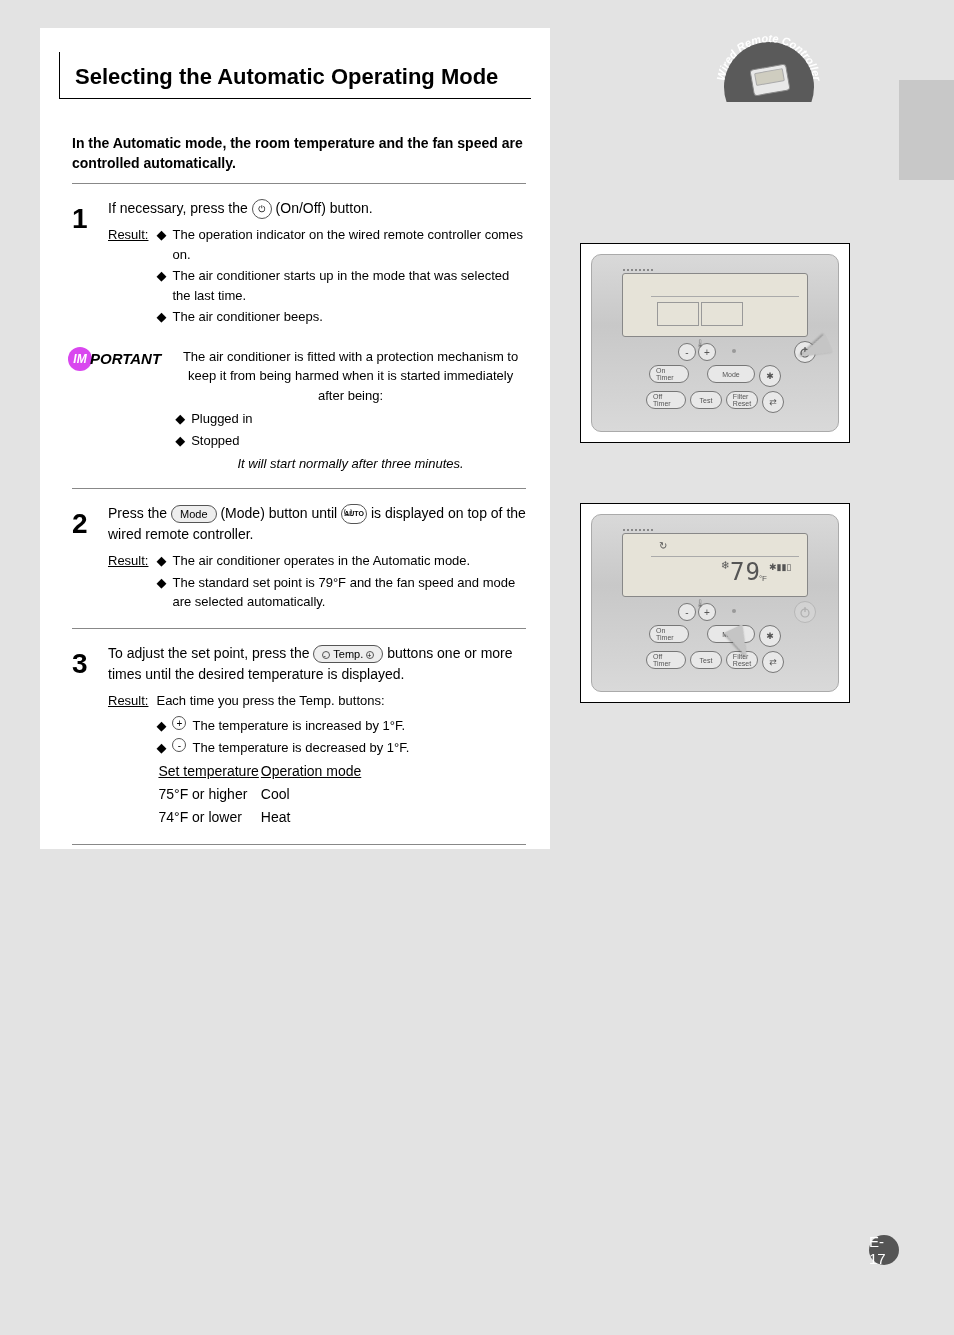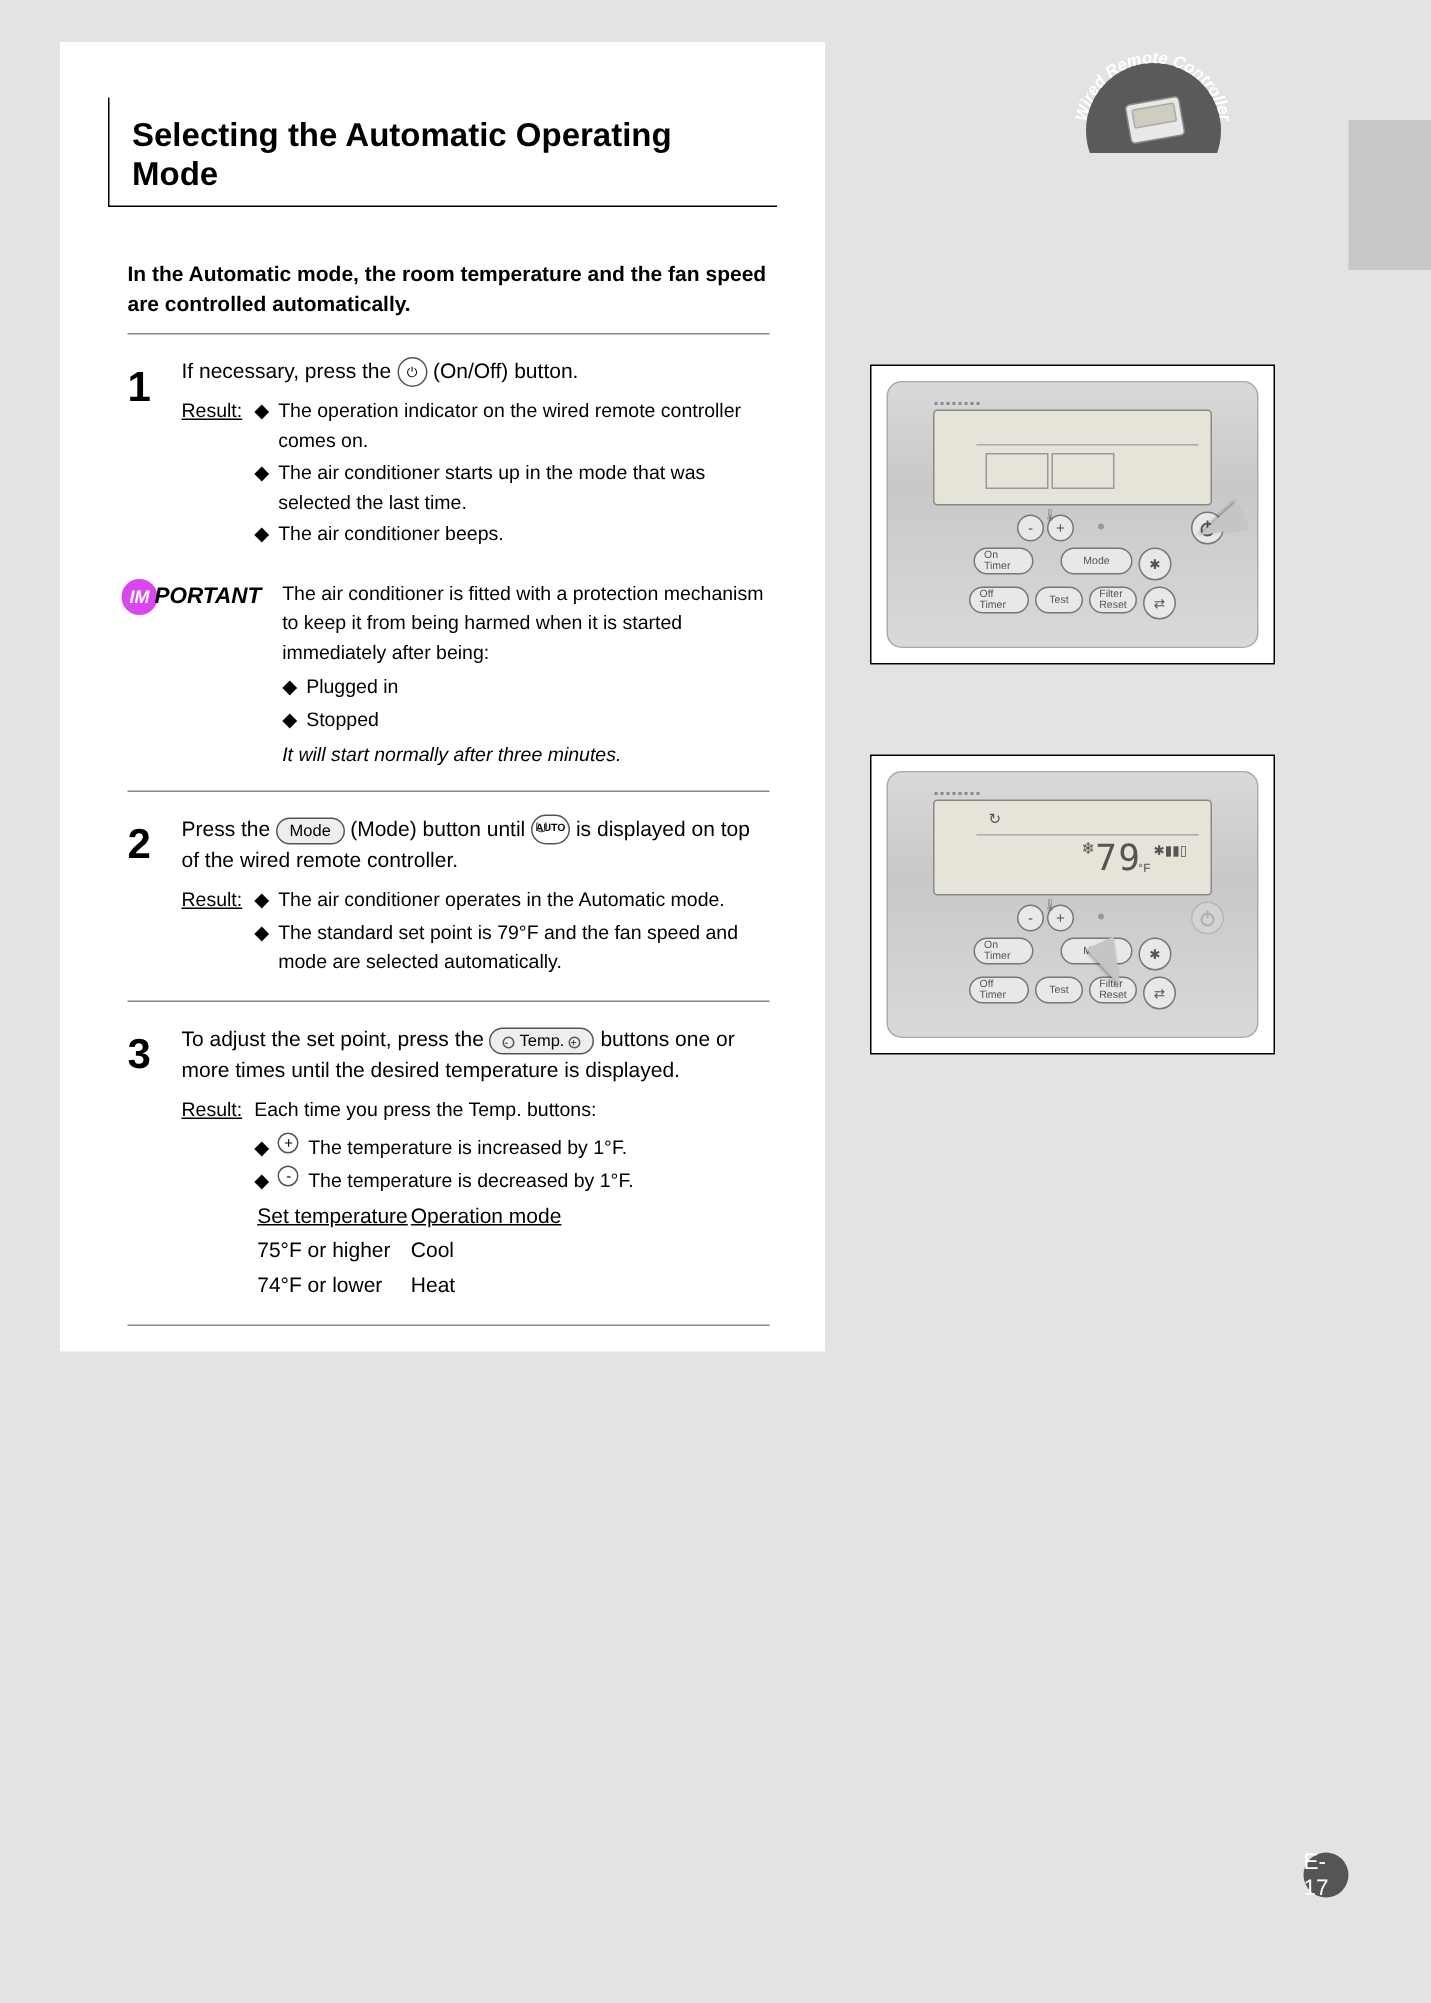--- a/index.html
+++ b/index.html
@@ -9,21 +9,21 @@
       background: #e3e3e3;
       font-family: Arial, Helvetica, sans-serif;
       position: relative;
     }
     .page {
       position: absolute;
       top: 28px;
       left: 40px;
       width: 510px;
       background: #fff;
-      padding: 17px;
+      padding: 4px;
     }
     .right-col {
       position: absolute;
       top: 28px;
       left: 555px;
       width: 320px;
     }
     .sidebar-tab {
       position: absolute;
       top: 80px;
@@ -119,20 +119,21 @@
       background: #d946ef;
       color: #fff;
       align-items: center;
       justify-content: center;
       font-size: 12px;
       margin-right: -2px;
     }
     .important-text {
       font-size: 13px;
       line-height: 1.5;
+      text-align: center;
     }
     .note-row {
       margin: 14px 20px 0 28px;
       display: flex;
       gap: 38px;
       align-items: flex-start;
     }
     .note-label {
       font-style: italic;
       font-weight: bold;

